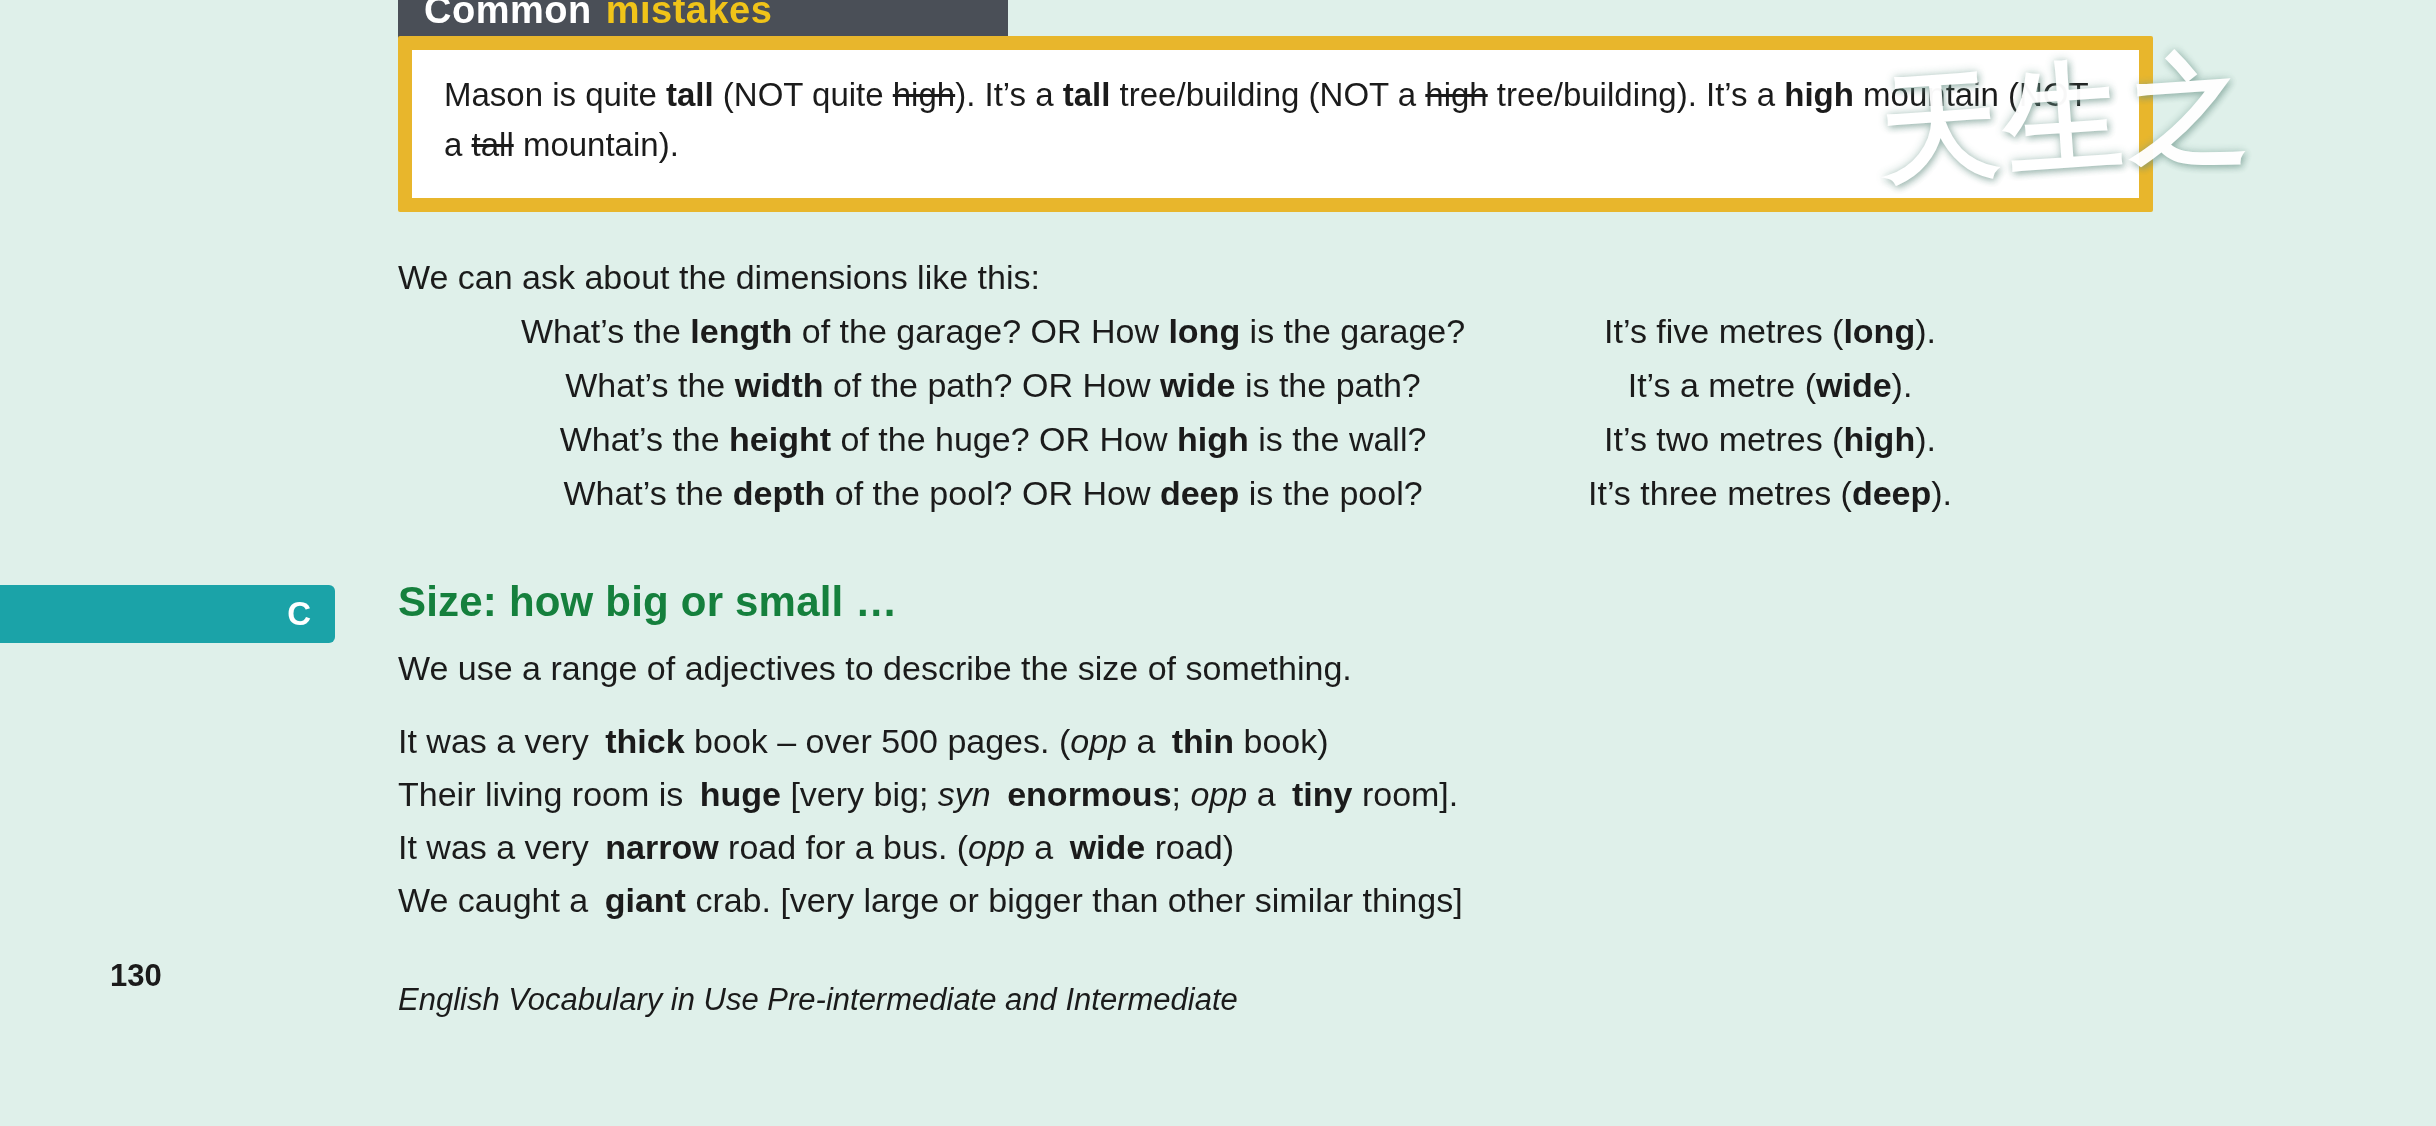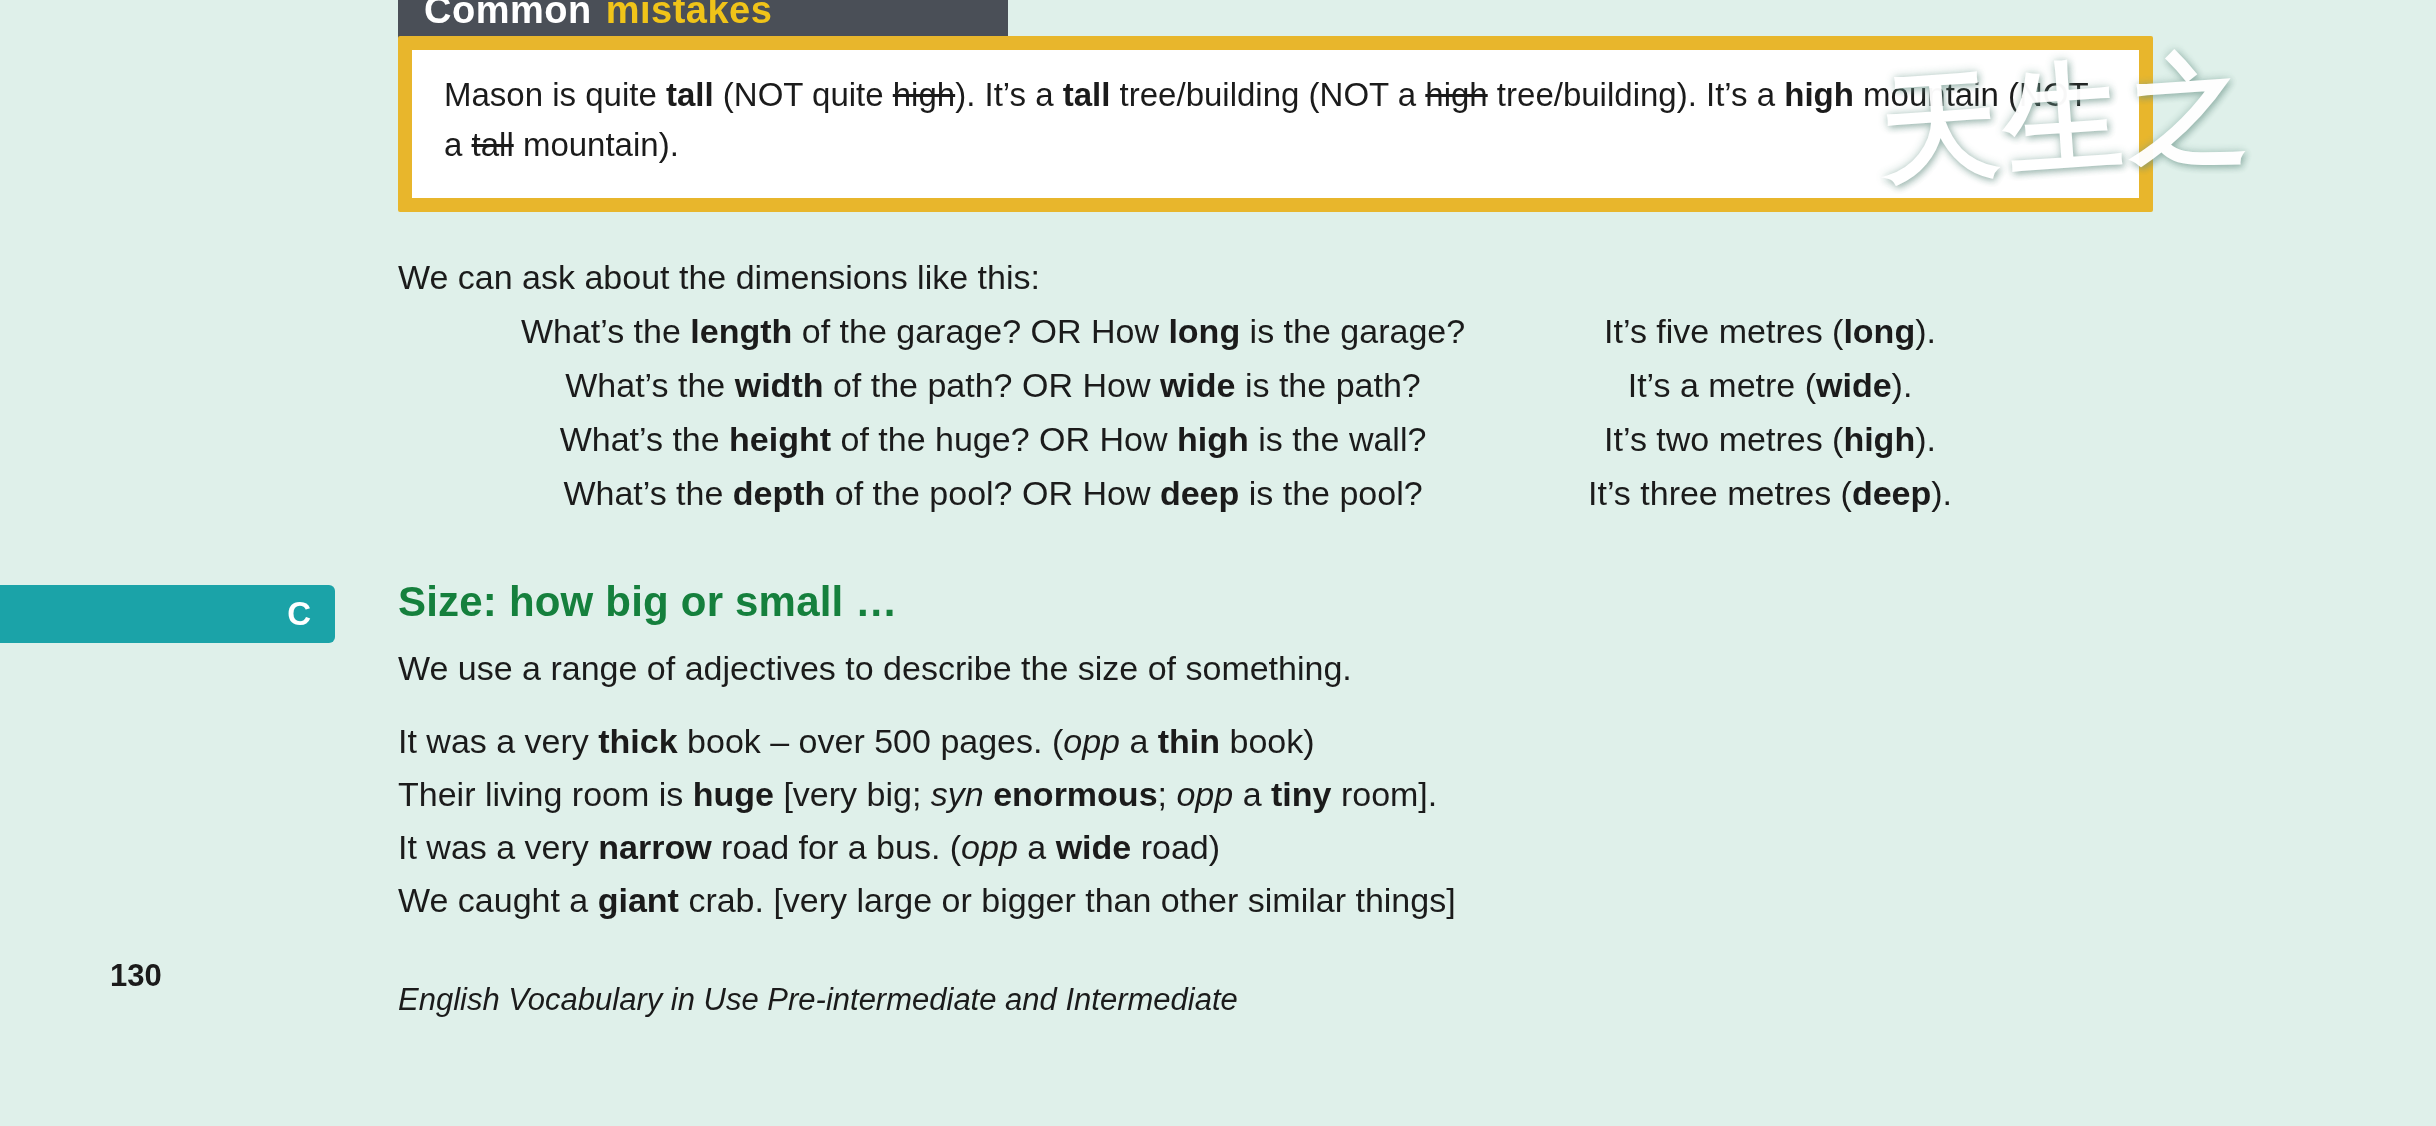--- a/index.html
+++ b/index.html
@@ -148,21 +148,21 @@
     line-height: 50px;
   }
 
   .examples {
     position: absolute;
     left: 398px;
     top: 715px;
     font-size: 34px;
     line-height: 53px;
   }
-  .examples b { font-weight: 700; }
+  .examples b { font-weight: 700; margin-left: 7px; }
   .examples i { font-style: italic; }
   .examples .line { display: block; white-space: nowrap; }
 
   
   .page-number {
     position: absolute;
     left: 110px;
     top: 958px;
     font-size: 31px;
     font-weight: 700;

